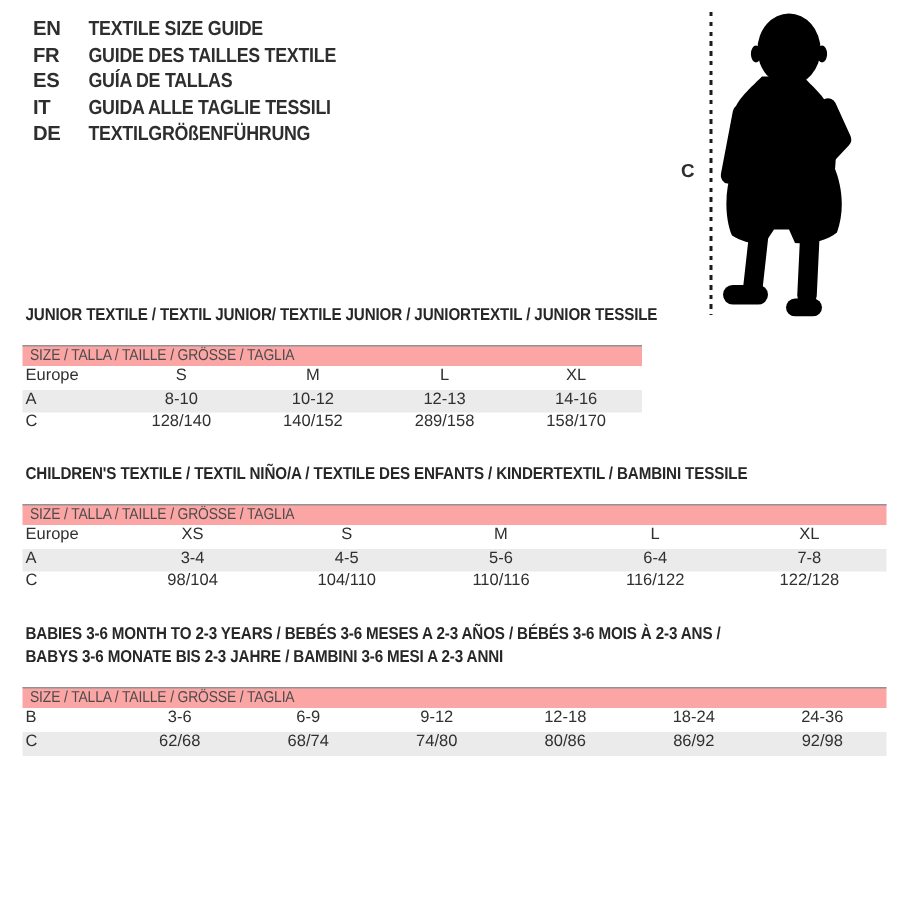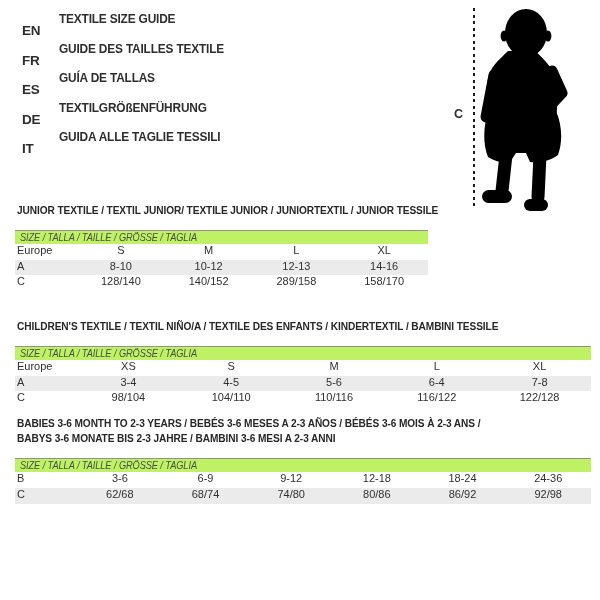--- a/index.html
+++ b/index.html
@@ -6,40 +6,40 @@
   html,body { background:#fff; }
   .canvas {
     position:relative; width:600px; height:600px; background:#ffffff;
     font-family:"Liberation Sans", sans-serif; color:#2e2e2e; overflow:hidden;
   }
   .cond { display:inline-block; transform:scaleX(0.88); transform-origin:0 50%; white-space:pre-line; }
 
   
   .lang-list { position:absolute; left:22px; top:10px; }
   .lang-row { display:flex; line-height:17.6px; font-weight:bold; font-size:13.5px; letter-spacing:-0.2px; }
-  .lang-code { width:37px;margin-top:12px; }
+  .lang-code { width:37px; }
 
   
   .figure { position:absolute; left:440px; top:0; width:160px; height:220px; }
   .dash-line { position:absolute; left:33px; top:8px; width:2px; height:202px;
     background:repeating-linear-gradient(180deg,#1c1c1c 0 3px,transparent 3px 6.5px); }
   .c-label { position:absolute; left:14px; top:107px; font-weight:bold; font-size:12.5px; }
   .baby-svg { position:absolute; left:38px; top:5px; }
 
   
   .sections { position:absolute; left:15px; top:200px; width:578px; }
-  .section + .section { margin-top:25px; }
-  .section:nth-child(3) { margin-top:9px; }
+  .section + .section { margin-top:15px; }
+  .section:nth-child(3) { margin-top:19px; }
   .section-heading { font-weight:bold; font-size:11.5px; line-height:15px; margin-left:2px;
     margin-bottom:12px; letter-spacing:-0.1px; color:#272727; }
   .size-table { width:576px; }
   .size-table.narrow { width:413px; }
-  .table-header { height:14px; background:#bef264; border-top:1px solid #929292;
+  .table-header { height:14px; background:#fca5a5; border-top:1px solid #929292;
     font-size:10.5px; line-height:13px; color:#4b4b4b; padding-left:5px; letter-spacing:-0.1px;
-    overflow:hidden; white-space:nowrap;font-style:italic; }
+    overflow:hidden; white-space:nowrap; }
   .table-row { display:flex; height:15.7px; align-items:flex-start; font-size:11px; color:#303030; }
   .table-row:nth-child(even) { background:#ebebeb; }
   .row-label { width:62px; padding-left:2px; }
   .cell { flex:1; text-align:center; }
 
   
   .notes { position:absolute; left:17px; top:536px; }
   .note-line { font-weight:bold; font-size:10.8px; line-height:17.3px; letter-spacing:-0.1px; color:#272727; }
 </style>
 </head>
@@ -57,27 +57,27 @@
       <span class="lang-code">FR</span>
       <span class="lang-label cond">GUIDE DES TAILLES TEXTILE</span>
     </div>
 
     <div class="lang-row">
       <span class="lang-code">ES</span>
       <span class="lang-label cond">GUÍA DE TALLAS</span>
     </div>
 
     <div class="lang-row">
+      <span class="lang-code">IT</span>
+      <span class="lang-label cond">GUIDA ALLE TAGLIE TESSILI</span>
+    </div>
+
+    <div class="lang-row">
       <span class="lang-code">DE</span>
       <span class="lang-label cond">TEXTILGRÖßENFÜHRUNG</span>
-    </div>
-
-    <div class="lang-row">
-      <span class="lang-code">IT</span>
-      <span class="lang-label cond">GUIDA ALLE TAGLIE TESSILI</span>
     </div>
   </div>
 
   <div class="figure">
     <div class="dash-line"></div>
     <span class="c-label">C</span>
     <svg class="baby-svg" width="96" height="206" viewBox="0 0 96 206" fill="#000000">
       <ellipse cx="48" cy="28" rx="21" ry="24"></ellipse>
       <ellipse cx="26" cy="31" rx="3.4" ry="5.6"></ellipse>
       <ellipse cx="70" cy="31" rx="3.4" ry="5.6"></ellipse>

